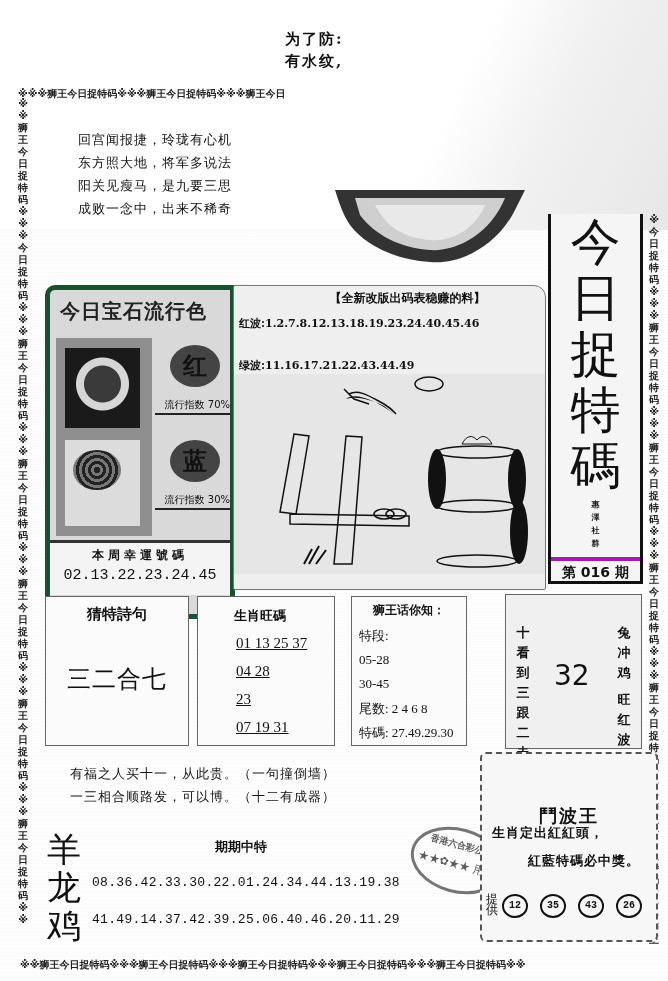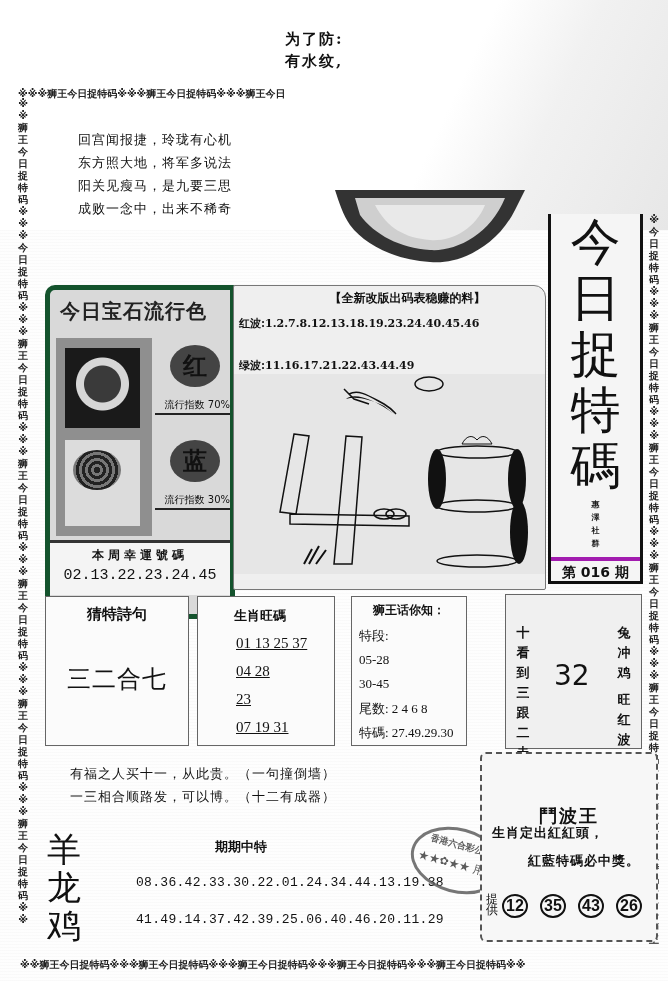--- a/index.html
+++ b/index.html
@@ -64,31 +64,31 @@
   .box-lion .h { position: absolute; left: 0; width: 100%; top: 5px; text-align: center; font-size: 12px; font-weight: bold; }
   .box-lion .l { position: absolute; left: 7px; font-size: 13px; font-family: "Liberation Serif", serif; white-space: nowrap; }
   .box-32 { left: 505px; top: 594px; width: 137px; height: 155px; background: #f0f0f0; }
   .vert { position: absolute; font-size: 13px; font-weight: bold; width: 14px; line-height: 20px; text-align: center; }
   .n32 { position: absolute; left: 48px; top: 64px; font-size: 28px; font-family: "DejaVu Sans", sans-serif; }
 
   .lines2 { left: 70px; top: 762px; font-size: 13px; line-height: 23px; letter-spacing: 1px; }
 
   .zodiac-big { left: 44px; top: 830px; font-size: 34px; line-height: 38px; width: 40px; text-align: center; font-family: "DejaVu Sans", sans-serif; }
   .every-title { left: 215px; top: 838px; font-size: 13px; font-weight: bold; font-family: "DejaVu Sans", sans-serif; }
-  .num-row { left: 92px; font-size: 13px; font-family: "Liberation Mono", monospace; letter-spacing: 0.3px; white-space: nowrap; margin-left: 44px; }
+  .num-row { left: 92px; font-size: 13px; font-family: "Liberation Mono", monospace; letter-spacing: 0.3px; white-space: nowrap; }
 
   .stamp { left: 410px; top: 828px; width: 95px; height: 65px; border: 3px solid #555; border-radius: 50%; transform: rotate(15deg); opacity: .8; }
   .stamp-t { position: absolute; left: 0; width: 100%; top: 8px; text-align: center; font-size: 9px; font-weight: bold; color: #333; }
   .stamp-s { position: absolute; left: 0; width: 100%; top: 26px; text-align: center; font-size: 11px; color: #333; }
 
   .waveking { left: 480px; top: 752px; width: 178px; height: 190px; border: 2px dashed #555; border-radius: 6px; background: #f7f7f7; }
   .wk-title { position: absolute; left: 0; width: 100%; top: 22px; text-align: center; font-size: 18px; font-weight: bold; font-family: "DejaVu Sans", sans-serif; letter-spacing: 2px; margin-top: 28px; }
   .wk-line { position: absolute; left: 10px; font-size: 13px; font-weight: bold; letter-spacing: 1px; white-space: nowrap; }
   .wk-by { position: absolute; left: 4px; top: 140px; font-size: 12px; width: 10px; line-height: 11px; }
-  .ball { position: absolute; top: 140px; width: 26px; height: 24px; border: 2px solid #111; border-radius: 50%; font-size: 16px; font-weight: bold; text-align: center; line-height: 20px; font-family: Liberation Sans, sans-serif; }
+  .ball { position: absolute; top: 140px; width: 26px; height: 24px; border: 2px solid #111; border-radius: 50%; font-size: 10px; font-weight: bold; text-align: center; line-height: 20px; font-family: Liberation Mono, monospace; }
 </style>
 </head>
 <body>
 
 <div class="bg-fade"></div>
 <div class="bg-stripes"></div>
 
 <div class="abs top-note">
   <div>为了防:</div>
   <div>有水纹,</div>

